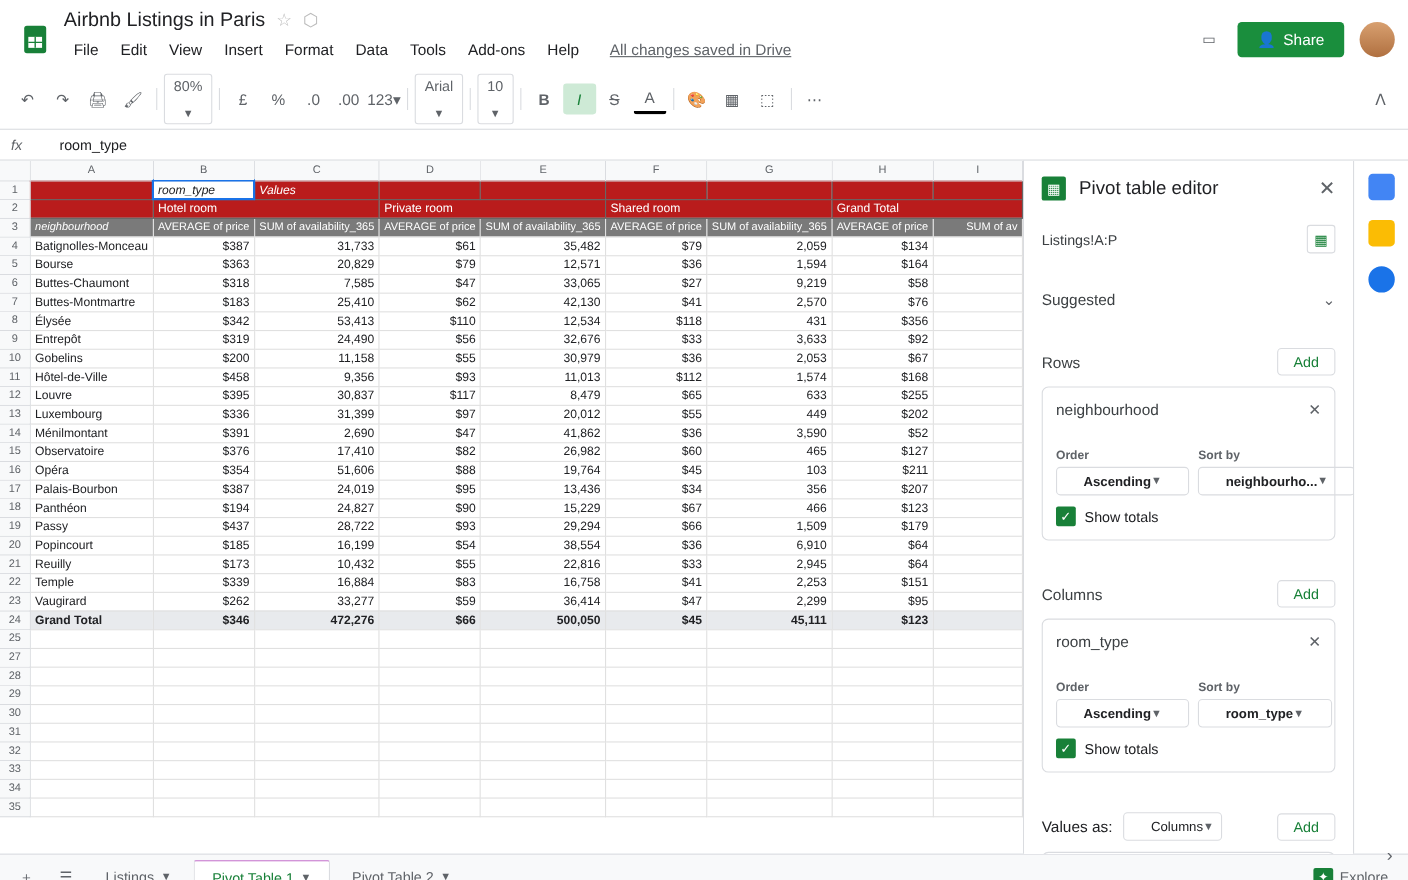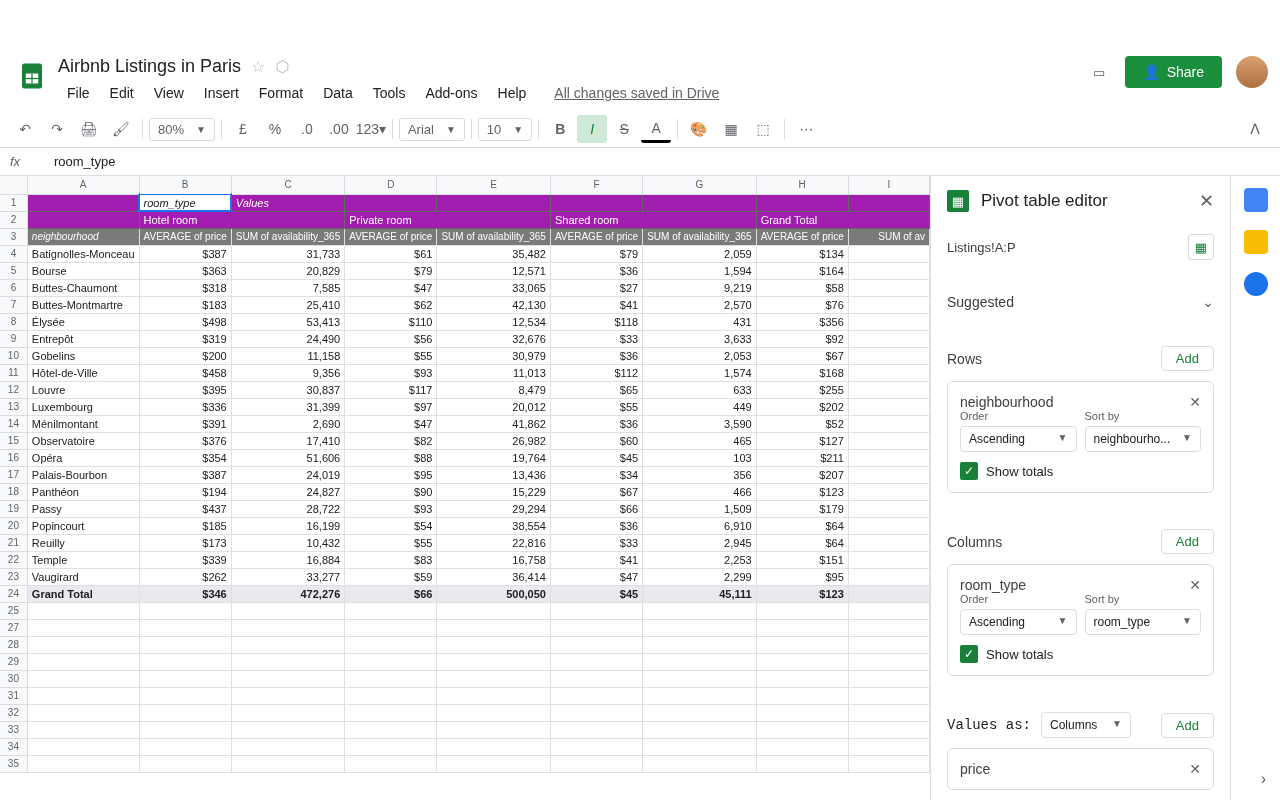--- a/index.html
+++ b/index.html
@@ -1,74 +1,74 @@
 <!DOCTYPE html>
 <html><head>
 <meta charset="utf-8">
 <style>
 * { box-sizing: border-box; margin: 0; padding: 0; }
 body { font-family: Arial, sans-serif; font-size: 13px; color: #202124; background: #fff; overflow: hidden; width: 1280px; height: 800px; }
-.titlebar { display: flex; align-items: flex-start; padding: 8px 12px 0 12px; margin-top: 48px; }
+.titlebar { display: flex; align-items: center; padding: 8px 12px 0 12px; }
 .logo { width: 40px; height: 40px; display: flex; align-items: center; justify-content: center; }
 .logo svg { width: 30px; height: 30px; }
 .title-section { margin-left: 6px; flex: 1; }
 .doc-title { font-size: 18px; color: #202124; display: flex; align-items: center; gap: 10px; }
 .star { color: #bbb; cursor: pointer; font-size: 16px; }
 .right-area { display: flex; align-items: center; gap: 14px; }
 .share-btn { background: #1a8e3d; color: #fff; border: none; border-radius: 4px; padding: 8px 18px; font-size: 14px; font-weight: 500; display: flex; align-items: center; gap: 6px; cursor: pointer; }
 .avatar { width: 32px; height: 32px; border-radius: 50%; background: linear-gradient(#d8a070, #b07040); }
 .comment-icon { width: 24px; height: 24px; display:flex; align-items:center; justify-content:center; color:#5f6368; }
 .menubar { display: flex; gap: 2px; padding: 4px 0 6px 0; font-size: 14px; color: #202124; }
 .menubar span { padding: 4px 9px; cursor: pointer; border-radius: 4px; }
 .saved { color: #5f6368; text-decoration: underline; margin-left: 8px; }
 .toolbar { display: flex; align-items: center; gap: 2px; padding: 4px 10px; border-bottom: 1px solid #dadce0; }
 .tool { width: 30px; height: 28px; display: flex; align-items: center; justify-content: center; color: #5f6368; cursor: pointer; border-radius: 3px; font-size: 14px; }
 .sep { width: 1px; height: 20px; background: #dadce0; margin: 0 4px; }
-.zoom, .font-name, .font-size { border: 1px solid #dadce0; border-radius: 3px; padding: 3px 8px; font-size: 13px; display: flex; align-items: center; gap: 12px; color:#5f6368; }
+.zoom, .font-name, .font-size { border: 1px solid #dadce0; border-radius: 3px; padding: 3px 8px; font-size: 13px; display: flex; align-items: center; gap: 12px; color:#5f6368;flex-direction:column; }
 .bold { font-weight: bold; }
 .italic-active { background: #ceead6; font-style: italic; color: #188038; }
 .strike { text-decoration: line-through; }
 .text-color { border-bottom: 3px solid #000; }
 .formula-bar { display: flex; align-items: center; border-bottom: 1px solid #dadce0; padding: 2px 10px; font-size: 13px; }
 .fx { font-style: italic; color: #5f6368; width: 40px; }
 .formula-input { flex: 1; padding: 4px; }
 .main { display: flex; height: calc(100% - 170px); }
 .sheet { flex: 1; overflow: auto; position: relative; }
 table { border-collapse: collapse; table-layout: fixed; }
 th.col-header { background: #f8f9fa; border-right: 1px solid #dadce0; border-bottom: 1px solid #dadce0; font-size: 10px; font-weight: normal; color: #5f6368; text-align: center; height: 18px; position: sticky; top: 0; }
 th.row-header { background: #f8f9fa; border-right: 1px solid #dadce0; border-bottom: 1px solid #dadce0; font-size: 10px; font-weight: normal; color: #5f6368; text-align: center; width: 34px; position: sticky; left: 0; }
 td { border-right: 1px solid #e0e0e0; border-bottom: 1px solid #e0e0e0; font-size: 11px; padding: 1px 4px; height: 17px; white-space: nowrap; }
-.pivot-meta { background: #a21caf; color: #fff; border-color: #666; }
+.pivot-meta { background: #b91c1c; color: #fff; border-color: #666; }
 .pivot-meta-italic { font-style: italic; }
 .pivot-header { background: #7a7a7a; color: #fff; font-size: 10px; }
 .selected-cell { outline: 2px solid #1a73e8; outline-offset: -1px; background: #fff !important; }
 .num { text-align: right; }
 .grand-total-row td { font-weight: bold; background: #e8eaed; }
 .editor { width: 300px; border-left: 1px solid #dadce0; padding: 0; overflow-y: auto; background: #fff; }
 .editor-header { display: flex; align-items: center; padding: 14px 16px; gap: 12px; }
 .editor-header .sheets-icon { width: 22px; height: 22px; background: #188038; color: #fff; display:flex; align-items:center; justify-content:center; border-radius: 2px; }
 .editor-title { font-size: 17px; font-weight: 400; flex: 1; }
 .close-x { cursor: pointer; color: #5f6368; font-size: 18px; }
 .range-row { display: flex; padding: 8px 16px 16px; gap: 20px; align-items: center; }
 .range-input { flex: 1; font-size: 13px; color: #3c4043; }
 .select-range-btn { width: 26px; height: 26px; border: 1px solid #dadce0; border-radius: 3px; display:flex; align-items:center; justify-content:center; color: #188038; cursor: pointer; }
 .section { padding: 8px 16px; }
 .section-header { display: flex; justify-content: space-between; align-items: center; padding: 10px 0; font-size: 14px; color: #3c4043; font-weight: 500; }
 .add-btn { border: 1px solid #dadce0; border-radius: 4px; padding: 4px 14px; color: #188038; font-size: 13px; font-weight: 500; cursor: pointer; }
 .card { border: 1px solid #dadce0; border-radius: 6px; padding: 12px; margin-bottom: 10px; }
 .card-title { font-size: 14px; font-weight: 500; display: flex; justify-content: space-between; color: #3c4043; }
 .card-title .x { color: #5f6368; cursor: pointer; }
-.card-row { display: flex; gap: 8px; margin-top: 0; }
+.card-row { display: flex; gap: 8px; margin-top: 28px; font-weight: bold; }
 .card-col { flex: 1; }
 .card-label { font-size: 11px; color: #5f6368; margin-bottom: 4px; }
-.dropdown { border: 1px solid #dadce0; border-radius: 4px; padding: 5px 8px; font-size: 12px; display: flex; justify-content: space-between; align-items: flex-start; cursor: pointer; white-space: nowrap; overflow: hidden; }
+.dropdown { border: 1px solid #dadce0; border-radius: 4px; padding: 5px 24px; font-size: 12px; display: flex; justify-content: space-between; align-items: center; cursor: pointer; white-space: nowrap; overflow: hidden; }
 .checkbox-row { display: flex; align-items: center; gap: 8px; margin-top: 10px; font-size: 13px; }
 .chk { width: 18px; height: 18px; background: #188038; border-radius: 2px; display: flex; align-items: center; justify-content: center; color: #fff; font-size: 12px; }
 .values-as { display: flex; align-items: center; gap: 10px; padding: 10px 0; }
-.values-as-label { font-size: 14px; font-weight: 500; font-family: Liberation Mono, monospace; }
+.values-as-label { font-size: 14px; font-weight: 500; }
 .tabs { display: flex; align-items: center; border-top: 1px solid #dadce0; height: 42px; padding: 0 8px; background: #f8f9fa; gap: 4px; }
 .tab-btn { width: 32px; height: 32px; display: flex; align-items: center; justify-content: center; color: #5f6368; cursor: pointer; }
 .tab { padding: 8px 16px; font-size: 13px; color: #5f6368; cursor: pointer; display: flex; align-items: center; gap: 6px; border-radius: 2px; }
 .tab.active { color: #188038; background: #fff; border-top: 1px solid #a21caf; border-left: 1px solid #dadce0; border-right: 1px solid #dadce0; font-weight: 500; }
 .explore { margin-left: auto; display: flex; align-items: center; gap: 6px; color: #5f6368; font-size: 13px; padding: 6px 10px; border-radius: 4px; cursor: pointer; }
 .explore-icon { width: 18px; height: 18px; background: #188038; border-radius: 2px; color:#fff; display:flex; align-items:center; justify-content:center; font-size:11px; }
 .right-sidebar { width: 50px; border-left: 1px solid #dadce0; display: flex; flex-direction: column; align-items: center; padding-top: 12px; gap: 18px; }
 .side-icon { width: 24px; height: 24px; border-radius: 4px; cursor: pointer; }
 .cal { background: #4285f4; } .keep { background: #fbbc04; } .tasks { background: #1a73e8; border-radius:50%; }
 .caret { color: #5f6368; font-size: 10px; }
@@ -254,21 +254,21 @@
             <td class="num">$62</td>
             <td class="num">42,130</td>
             <td class="num">$41</td>
             <td class="num">2,570</td>
             <td class="num">$76</td>
             <td></td>
           </tr>
           <tr>
             <th class="row-header">8</th>
             <td>Élysée</td>
-            <td class="num">$498</td>
+            <td class="num">$342</td>
             <td class="num">53,413</td>
             <td class="num">$110</td>
             <td class="num">12,534</td>
             <td class="num">$118</td>
             <td class="num">431</td>
             <td class="num">$356</td>
             <td></td>
           </tr>
           <tr>
             <th class="row-header">9</th>

